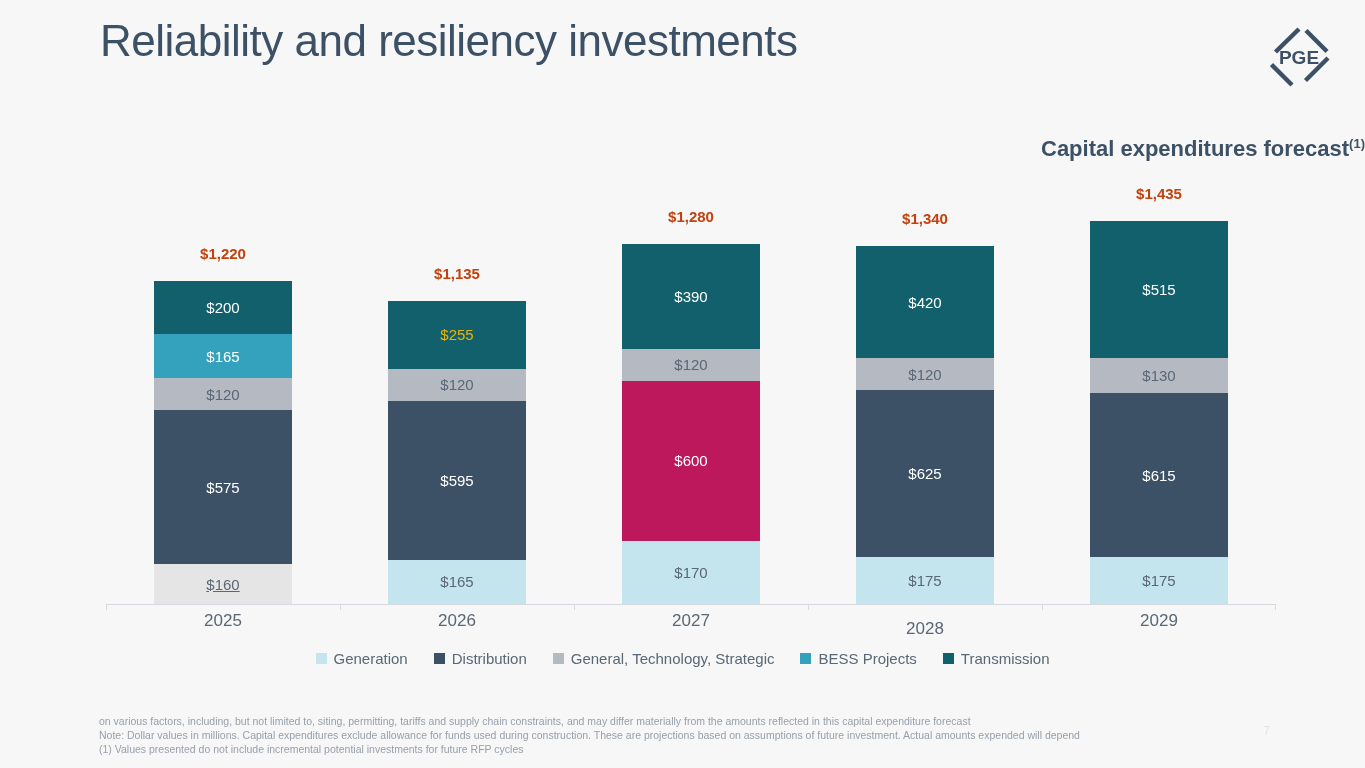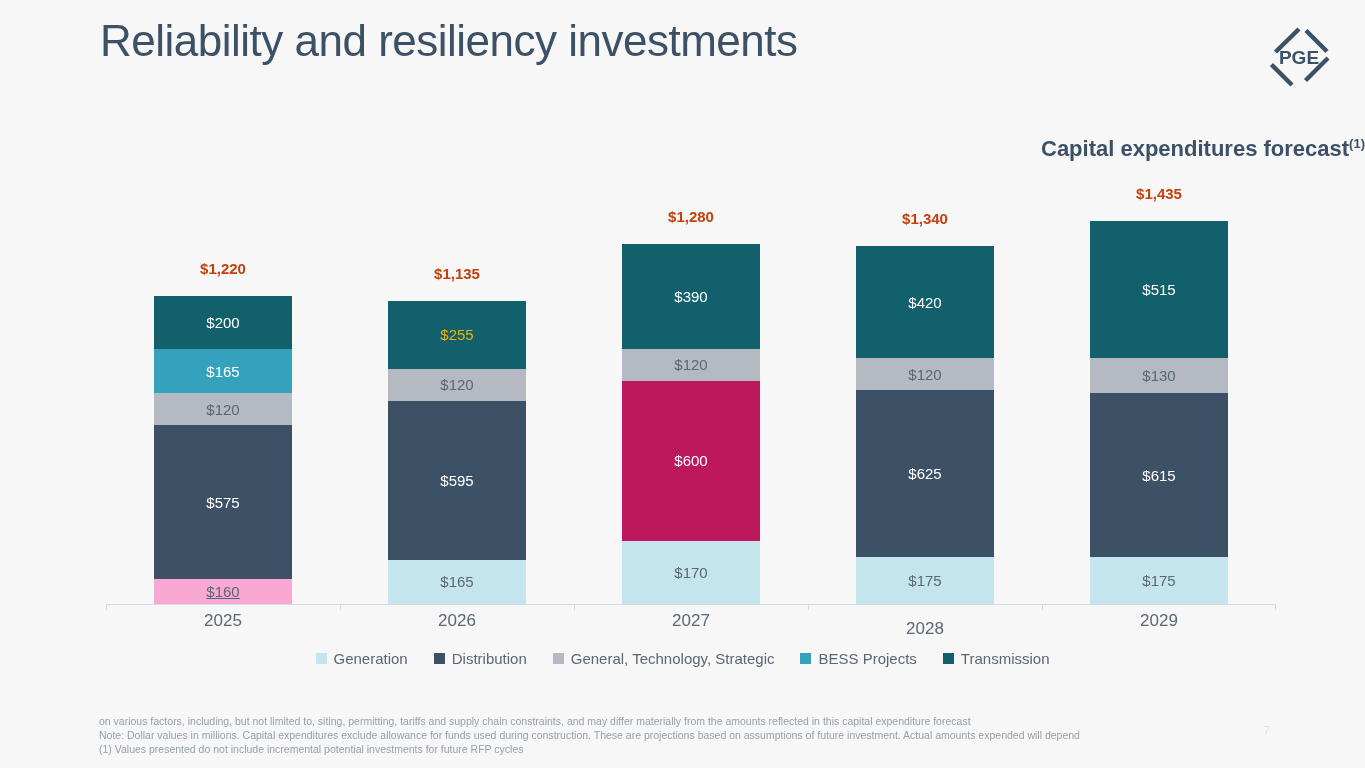--- a/index.html
+++ b/index.html
@@ -199,21 +199,21 @@
   </div>
 
   <div class="chart-subtitle">
     <span>Capital expenditures forecast</span><span class="sup">(1)</span>
   </div>
 
   <div class="plot" id="plot">
     <div class="axis-line"></div>
   <div class="bar-group" style="left: 48px;">
         <div class="bar">
-          <div class="seg" style="height: 25px; background: #f9a8d4; color: rgb(90, 103, 117); text-decoration: underline;">
+          <div class="seg" style="height: 40px; background: #e5e5e5; color: rgb(90, 103, 117); text-decoration: underline;">
             <span class="seg-label">$160</span>
           </div>
           <div class="seg" style="height: 153.648px; background: rgb(61, 81, 102); color: rgb(255, 255, 255);">
             <span class="seg-label">$575</span>
           </div>
           <div class="seg" style="height: 32.0656px; background: rgb(180, 185, 194); color: rgb(90, 103, 117);">
             <span class="seg-label">$120</span>
           </div>
           <div class="seg" style="height: 44.0902px; background: rgb(52, 162, 189); color: rgb(255, 255, 255);">
             <span class="seg-label">$165</span>

